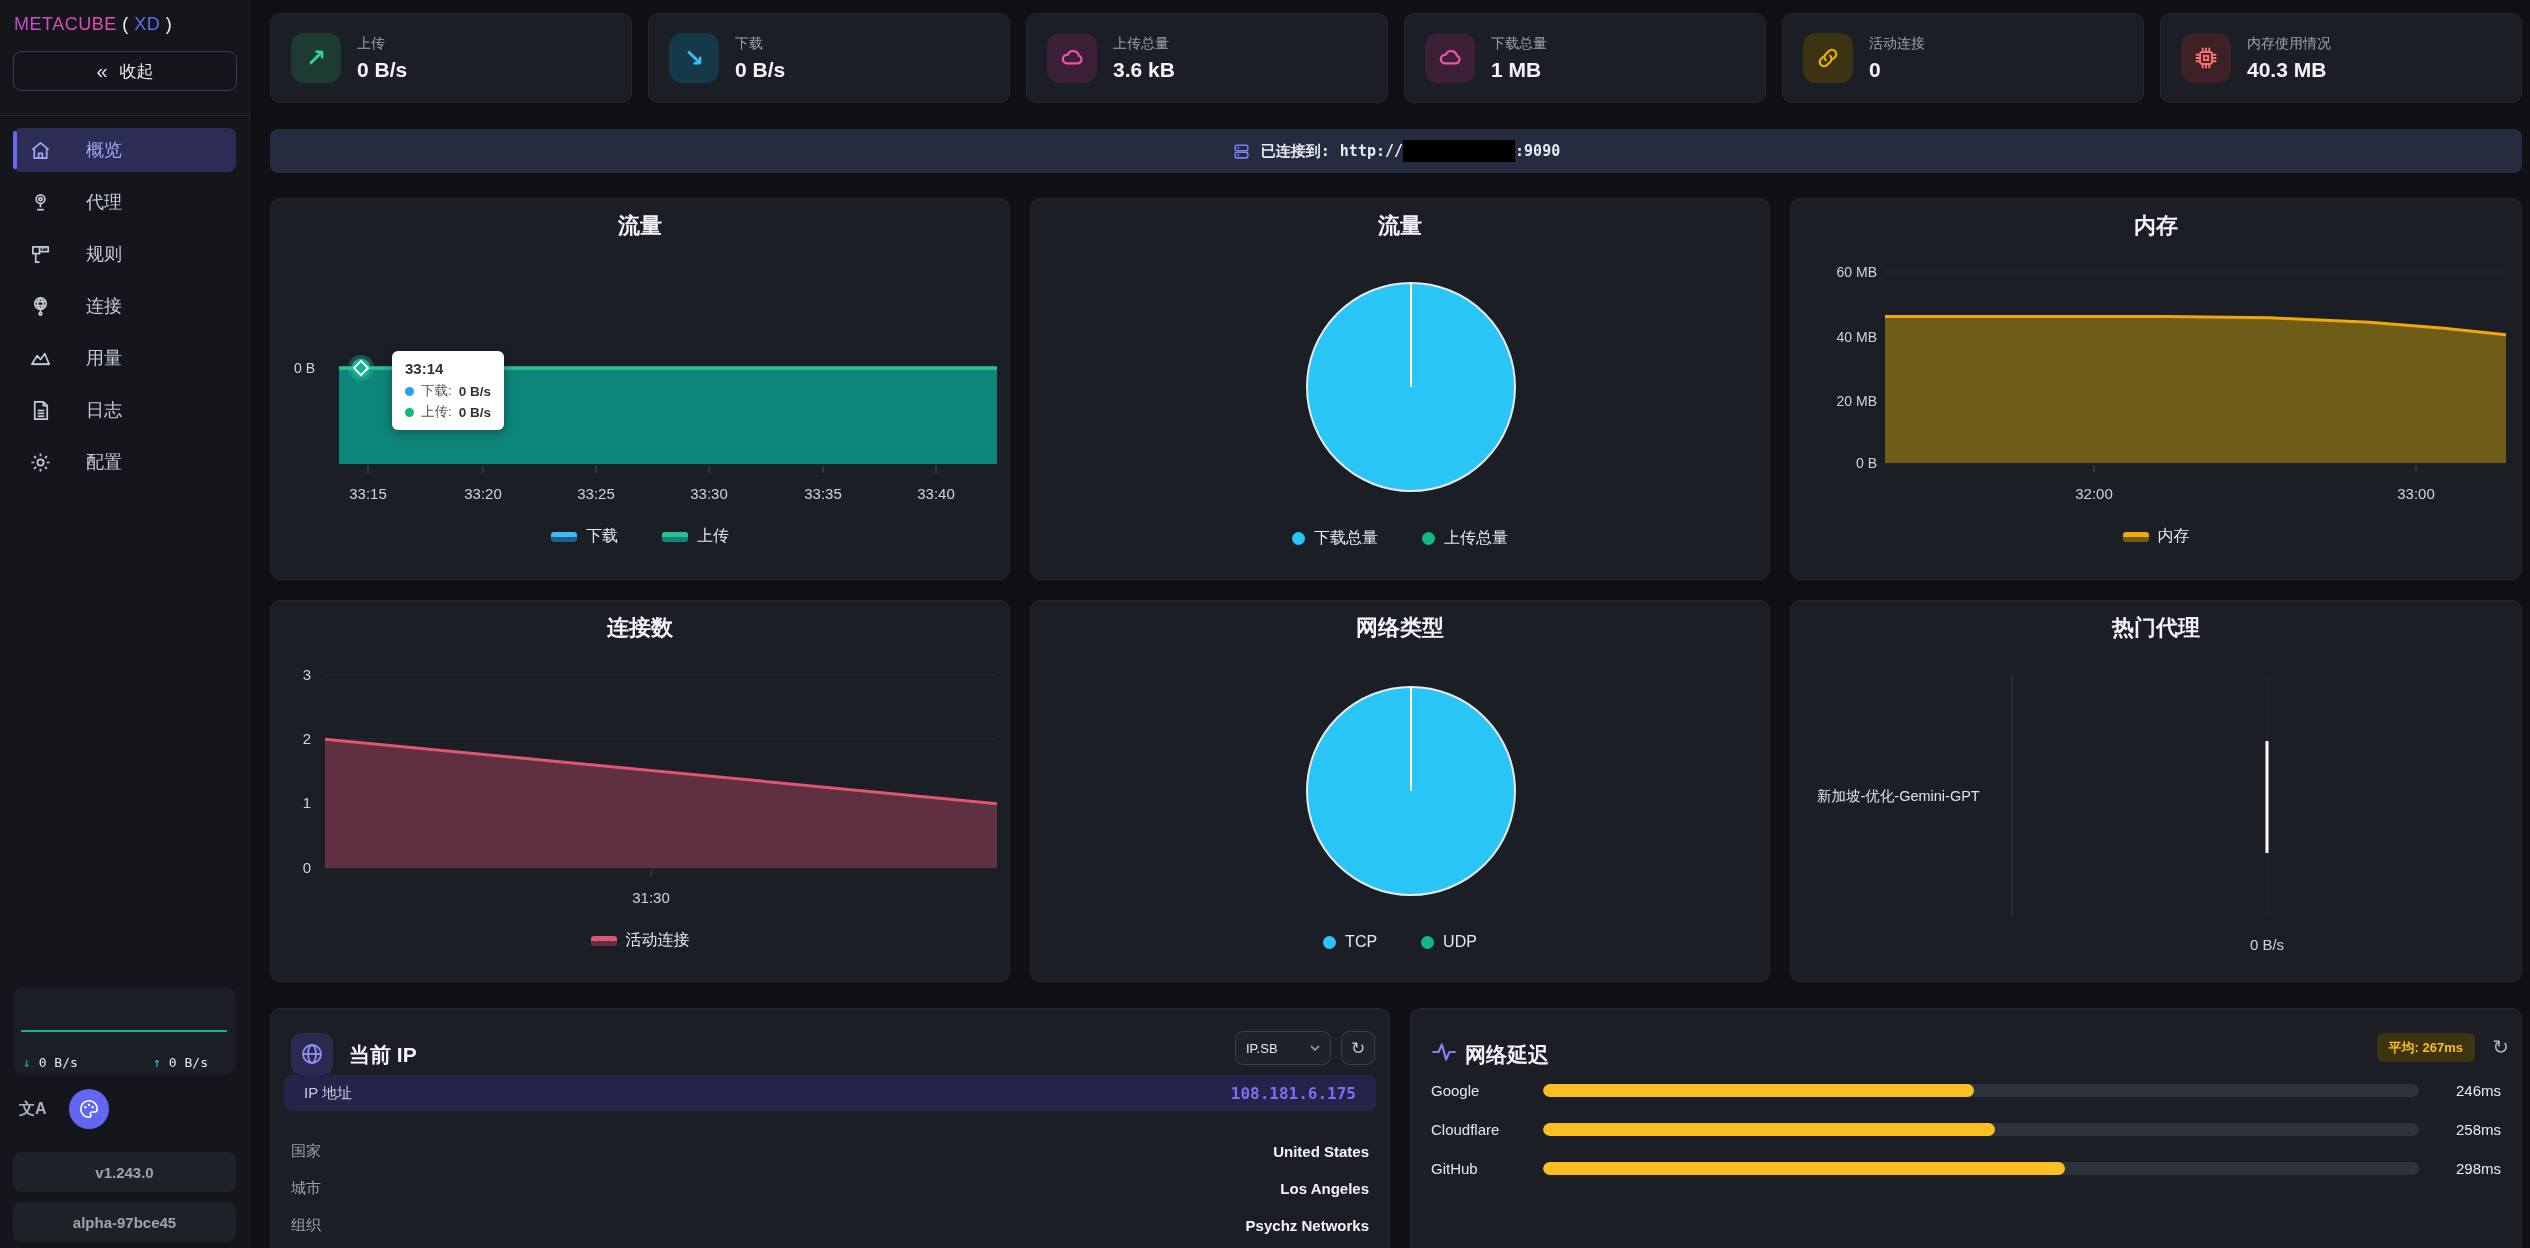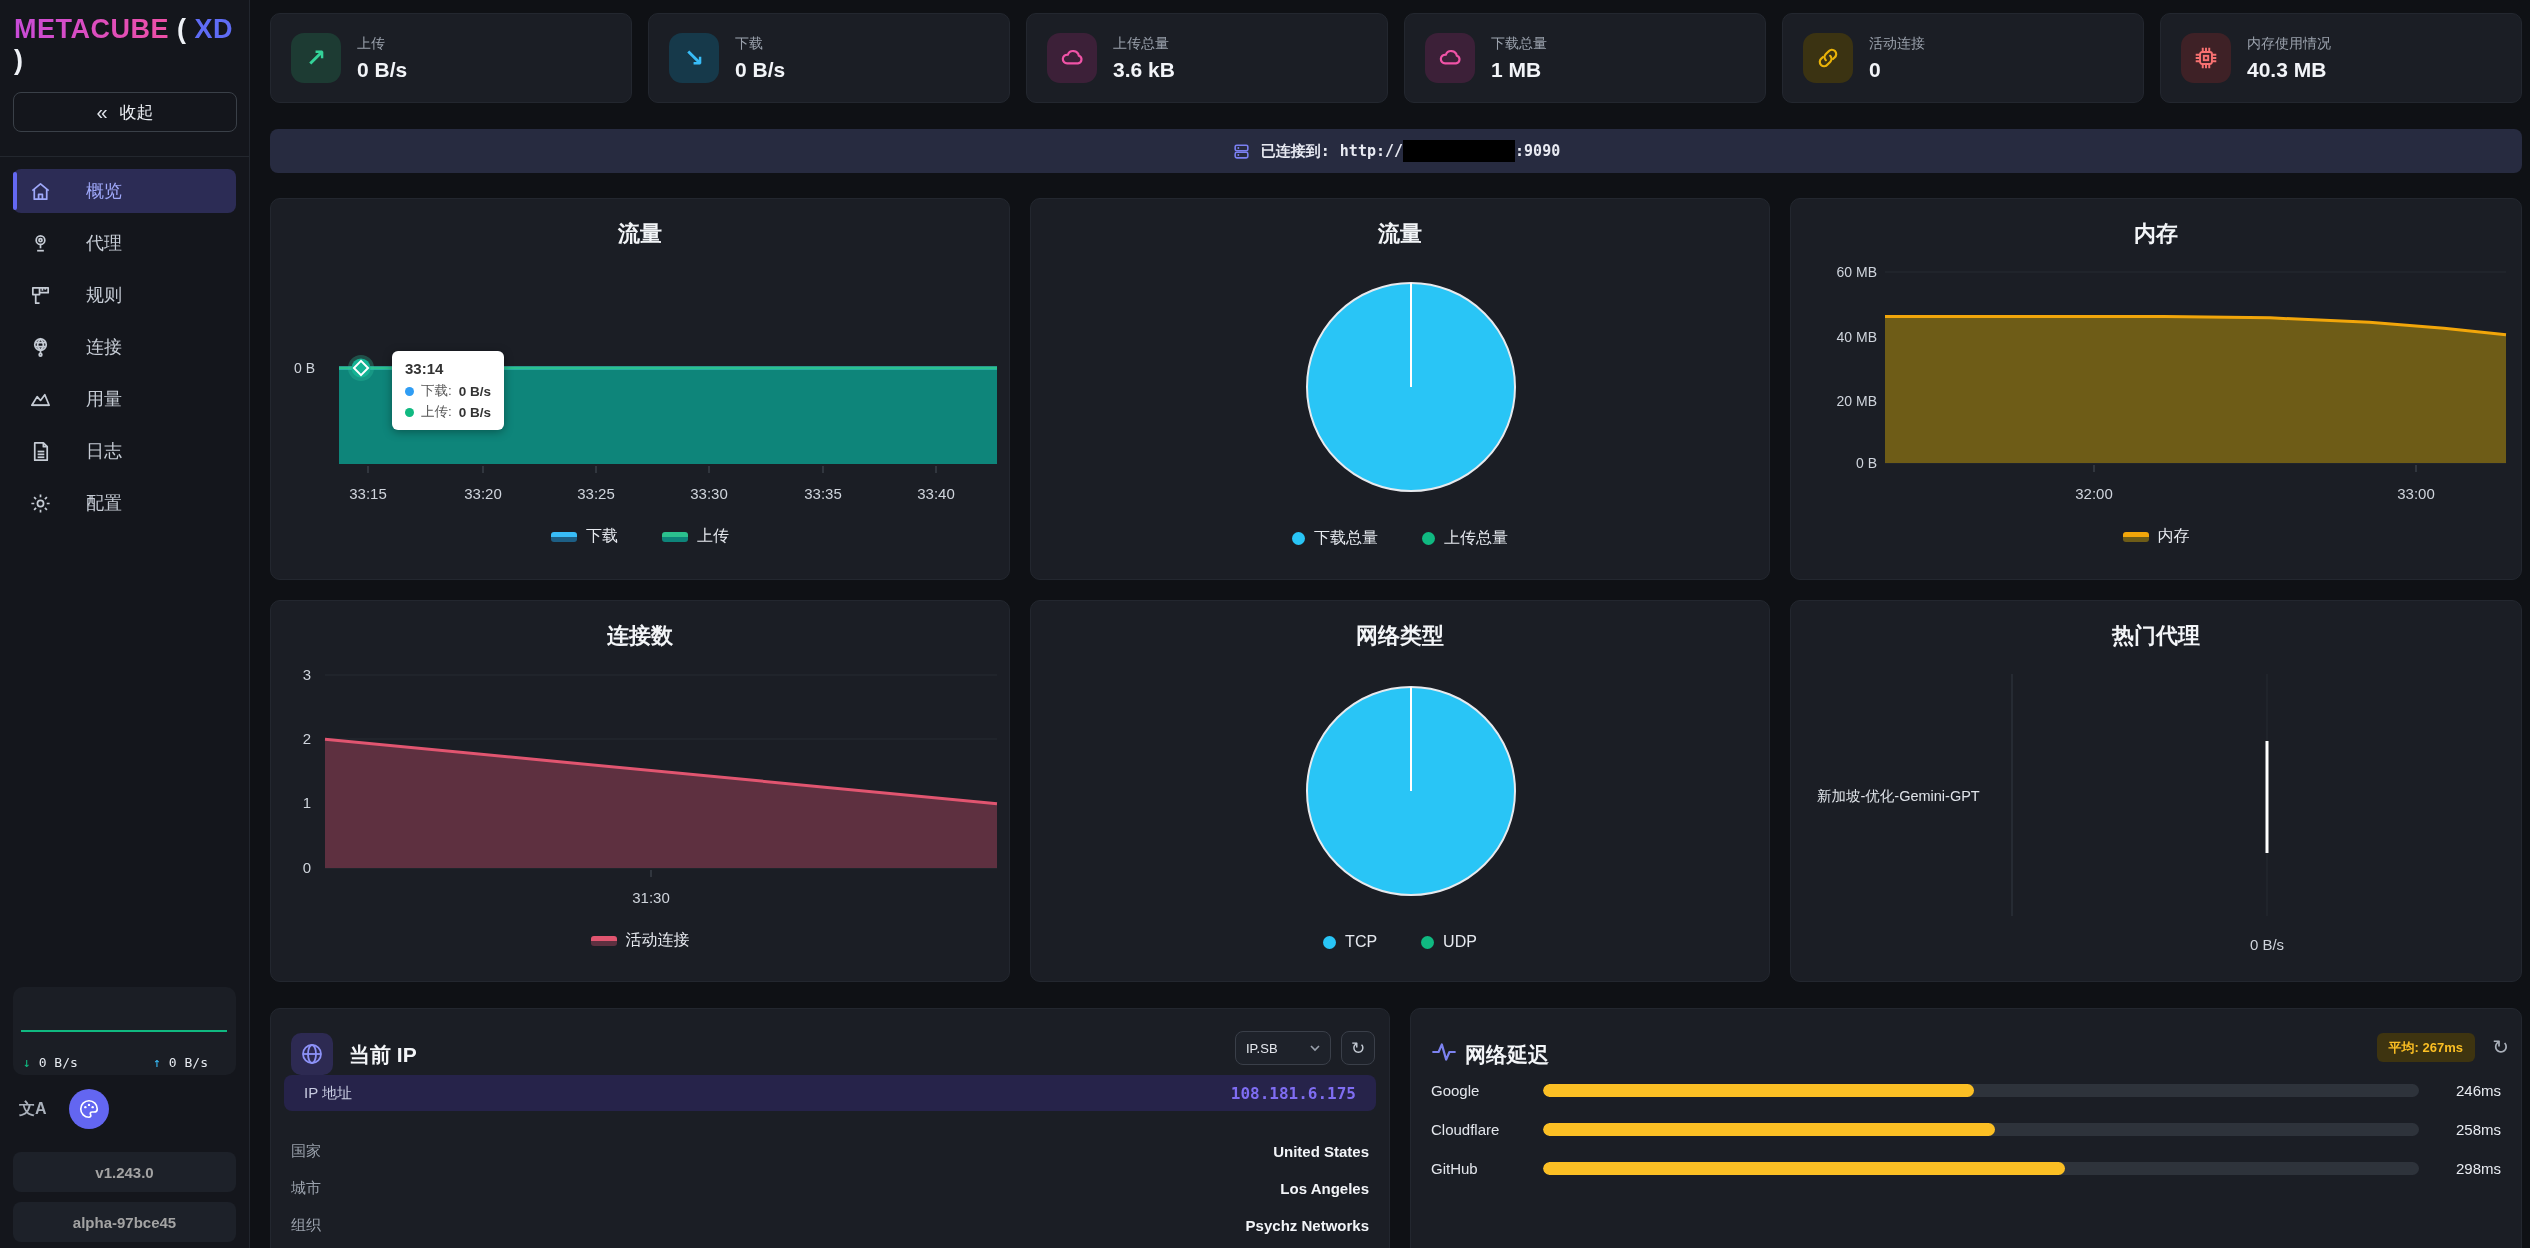--- a/index.html
+++ b/index.html
@@ -9,21 +9,21 @@
     font-family:"Liberation Sans","DejaVu Sans",sans-serif;
     color:#e8ebf0;
     position:relative;
   }
 
   
   .sidebar {
     position:absolute; left:0; top:0; width:250px; height:1248px;
     background:#14161c; border-right:1px solid #22262e; padding-top:10px;
   }
-  .logo { font-size:27px; font-weight:700; margin:4px 0 16px 14px; letter-spacing:.5px; }
+  .logo { font-size:18px; font-weight:400; margin:4px 0 16px 14px; letter-spacing:.5px; }
   .logo .grad {
     background:linear-gradient(90deg,#c84bd8,#ef4fa6);
     -webkit-background-clip:text; background-clip:text; color:transparent;
   }
   .logo .paren { color:#eef1f6; }
   .logo .accent { color:#5f6cf5; }
   .collapse-btn {
     margin:0 13px; height:40px; border:1px solid #3a4048; border-radius:8px;
     background:transparent; color:#e8ebf0; font-size:17px; width:224px;
     display:flex; align-items:center; justify-content:center; gap:12px; cursor:pointer;
@@ -86,21 +86,21 @@
     font-size:15px;
   }
   .conn-banner .txt { font-family:"DejaVu Sans Mono",monospace; color:#e8eaf2; font-weight:bold;}
   .redacted { display:inline-block; width:112px; height:22px; background:#000; vertical-align:middle; }
 
   
   .panel {
     position:absolute; background:#1b1e25; border:1px solid #23272f; border-radius:10px;
   }
   .chart-title {
-    text-align:center; font-size:22px; font-weight:bold; color:#f3f5f8; padding-top:20px;
+    text-align:center; font-size:22px; font-weight:bold; color:#f3f5f8; padding-top:12px;
   }
   .chart-svg { position:absolute; left:0; top:0; }
   .legend {
     position:absolute; left:0; right:0; display:flex; justify-content:center; gap:44px;
   }
   .legend-item { display:flex; align-items:center; gap:9px; font-size:16px; color:#e6e9ef; cursor:pointer; }
   .legend-marker { width:26px; height:10px; border-radius:3px; }
   .legend-dot { width:13px; height:13px; border-radius:50%; }
 
   .tooltip {

